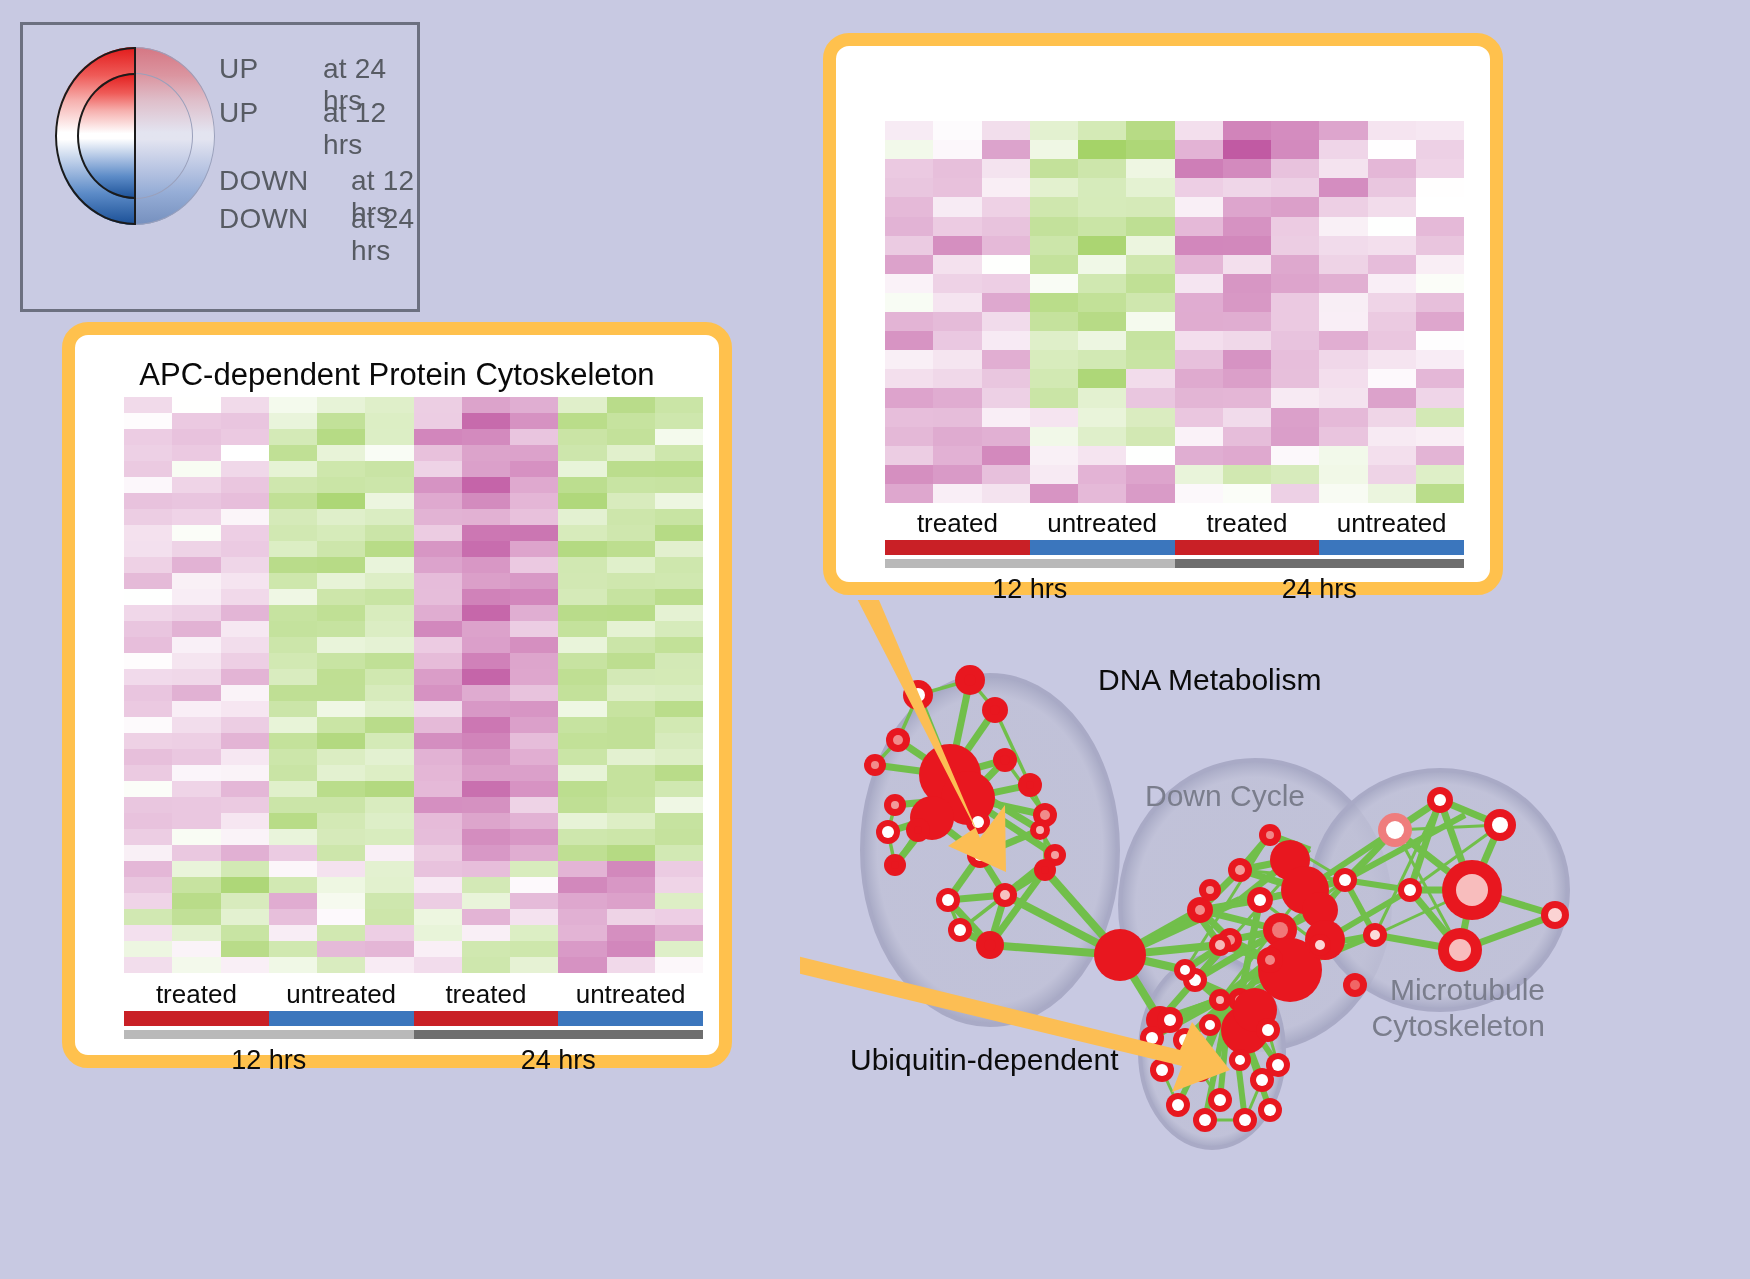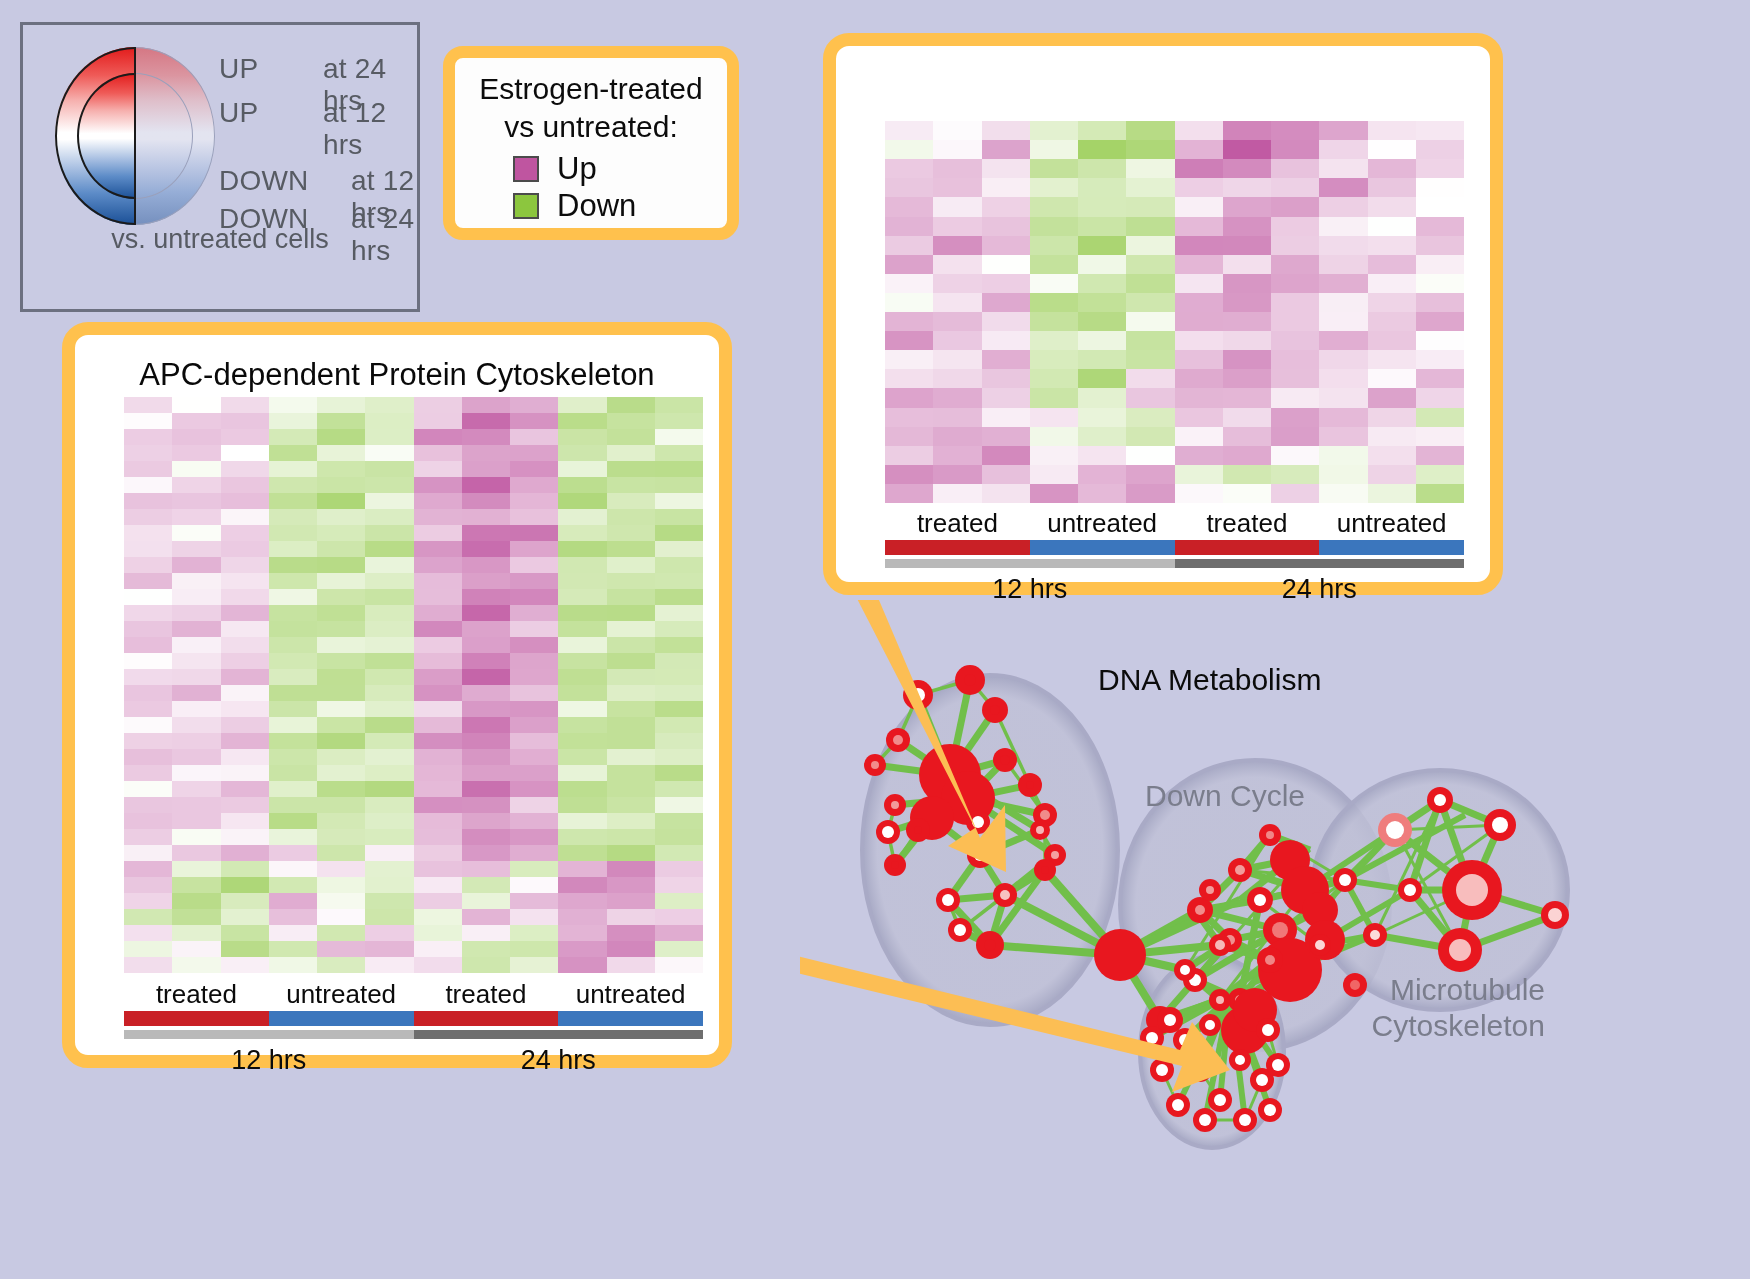--- a/index.html
+++ b/index.html
@@ -117,40 +117,23 @@
     <div class="key-txt" style="left:196px;top:28px;">UP</div>
     <div class="key-txt" style="left:300px;top:28px;">at 24 hrs</div>
     <div class="key-txt" style="left:196px;top:72px;">UP</div>
     <div class="key-txt" style="left:300px;top:72px;">at 12 hrs</div>
     <div class="key-txt" style="left:196px;top:140px;">DOWN</div>
     <div class="key-txt" style="left:328px;top:140px;">at 12 hrs</div>
     <div class="key-txt" style="left:196px;top:178px;">DOWN</div>
     <div class="key-txt" style="left:328px;top:178px;">at 24 hrs</div>
 
     <div class="key-note">
-      <div>vs. untreated cells</div>
     </div>
   </div>
 
-  <div class="legendbox">
-    <div class="legend-title">
-      <div>Estrogen-treated</div>
-      <div>vs untreated:</div>
-    </div>
-    <div class="legend-rows">
-      <div class="legend-row">
-        <span class="sw" style="background:#bf55a0"></span>
-        <span class="legend-label">Up</span>
-      </div>
-      <div class="legend-row">
-        <span class="sw" style="background:#8cc63e"></span>
-        <span class="legend-label">Down</span>
-      </div>
-    </div>
-  </div>
 
   <div class="panel" id="panel-rep">
     <div class="heat" id="heat-rep" style="left: 49px; top: 75px; width: 579px; height: 382px; grid-template-columns: repeat(12, 1fr); grid-template-rows: repeat(20, 1fr);">
         <div style="background:#f7ebf4"></div>
         <div style="background:#fdfbfd"></div>
         <div style="background:#f2deec"></div>
         <div style="background:#e3f1d0"></div>
         <div style="background:#d4eab6"></div>
         <div style="background:#b7db85"></div>
         <div style="background:#f3dfed"></div>
@@ -1217,16 +1200,17 @@
       </g>
     </svg>
 
     <div class="net-label lbl-dna" style="left:298px;top:62px;">DNA Metabolism</div>
     <div class="net-label lbl-cc" style="left:345px;top:178px;">Down Cycle</div>
     <div class="net-label lbl-mt" style="left:560px;top:372px;width:185px;">
       <div>Microtubule</div>
       <div>Cytoskeleton</div>
     </div>
     <div class="net-label lbl-ub" style="left:50px;top:442px;width:270px;">
+      <div>Ubiquitin-dependent</div>
     </div>
   </div>
 
 </div>
 
 </body></html>

